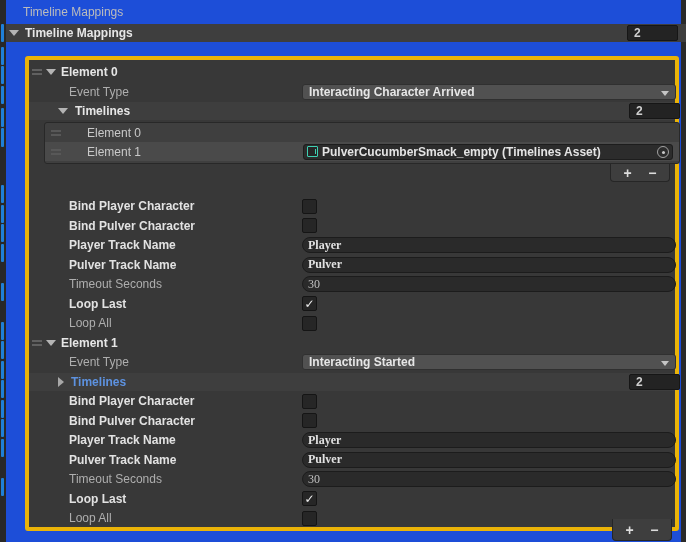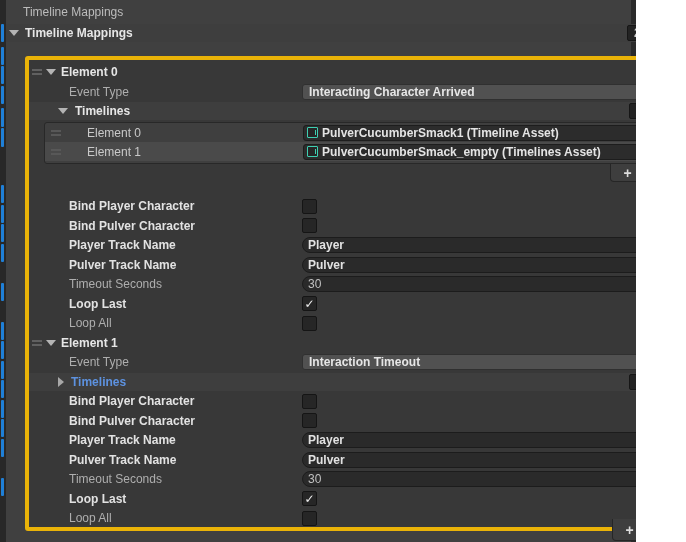--- a/index.html
+++ b/index.html
@@ -1,18 +1,18 @@
 <!DOCTYPE html>
 <html><head>
 <meta charset="utf-8">
 <style>
   * { box-sizing: border-box; margin: 0; padding: 0; }
   html,body { width:686px; height:542px; }
   body { font-family: "Liberation Sans", "DejaVu Sans", sans-serif; font-size:12px; }
-  .page { position:relative; width:636px; height:542px; background:#404040; overflow:hidden; color:#bdbdbd;padding-left:13px; }
+  .page { position:relative; width:686px; height:542px; background:#1d4ed8; overflow:hidden; color:#bdbdbd;padding-left:13px; }
 
   .left-strip { position:absolute; left:0; top:0; width:6px; height:542px; background:#282828; }
   .right-strip { position:absolute; right:0; top:0; width:5px; height:542px; background:#2a2a2a; }
   .obar { position:absolute; left:1px; width:3px; background:#1f80d8; border-radius:1px; }
 
   .top-label { position:absolute; left:23px; top:5px; color:#bcbcbc; }
 
   
   .outer-header { position:absolute; left:6px; top:24px; width:680px; height:18px; background:#3e3e3e; display:flex; align-items:center; }
   .outer-header .tri { margin-left:3px; }
@@ -64,21 +64,21 @@
 
   .footer-tab { height:18px; background:#3e3e3e; border:1px solid #262626; border-top:none; border-radius:0 0 4px 4px; display:flex; align-items:center; justify-content:space-evenly; }
   .inner-footer { width:60px; margin-left:581px; margin-bottom:1px; }
   .outer-footer { position:absolute; left:612px; top:519px; width:60px; height:22px; }
   .fbtn { color:#dcdcdc; font-weight:bold; font-size:14px; line-height:14px; cursor:default; padding:0 4px; }
 
   .checkbox { position:absolute; left:273px; width:15px; height:15px; background:#262626; border:1px solid #151515; border-radius:2px; display:flex; align-items:center; justify-content:center; }
   .checkbox .mark { display:none; color:#f0f0f0; font-size:12px; font-weight:bold; line-height:12px; }
   .checkbox.checked .mark { display:block; }
 
-  .tfield { position:absolute; left:273px; width:374px; height:16px; background:#2a2a2a; border:1px solid #1c1c1c; border-radius:8px; color:#e2e2e2; font-weight:bold; font-family:Liberation Sans, sans-serif; font-size:12px; padding-left:5px; outline:none; }
+  .tfield { position:absolute; left:273px; width:374px; height:16px; background:#2a2a2a; border:1px solid #1c1c1c; border-radius:8px; color:#e2e2e2; font-weight:bold; font-family:Liberation Serif, serif; font-size:12px; padding-left:5px; outline:none; }
   .tfield.dimval { font-weight:normal; color:#c0c0c0; }
 
   .gap14 { height:14px; }
 </style>
 </head>
 <body>
 
 <div class="page">
   <div class="left-strip"></div>
   <div class="right-strip"></div>
@@ -130,25 +130,20 @@
     <div class="row tlhdr">
       <span class="tri"></span>
       <span class="tltitle">Timelines</span>
       <div class="size-field">2</div>
     </div>
 
     <div class="inner-box">
       <div class="irow">
         <span class="drag"></span>
         <span class="ilabel">Element 0</span>
-        <div class="objfield">
-          <span class="tl-icon"></span>
-          <span class="otext">PulverCucumberSmack1 (Timeline Asset)</span>
-          <span class="picker"></span>
-        </div>
       </div>
       <div class="irow alt">
         <span class="drag"></span>
         <span class="ilabel">Element 1</span>
         <div class="objfield">
           <span class="tl-icon"></span>
           <span class="otext">PulverCucumberSmack_empty (Timelines Asset)</span>
           <span class="picker"></span>
         </div>
       </div>
@@ -194,21 +189,21 @@
 
     <div class="row ehdr">
       <span class="drag"></span>
       <span class="tri"></span>
       <span class="etitle">Element 1</span>
     </div>
 
     <div class="row">
       <span class="plabel dim">Event Type</span>
       <div class="dropdown">
-        <span class="dval">Interaction Timeout</span>
+        <span class="dval">Interacting Started</span>
         <span class="darrow"></span>
       </div>
     </div>
 
     <div class="row tlhdr">
       <span class="tri-right"></span>
       <span class="tltitle focus">Timelines</span>
       <div class="size-field">2</div>
     </div>
 

